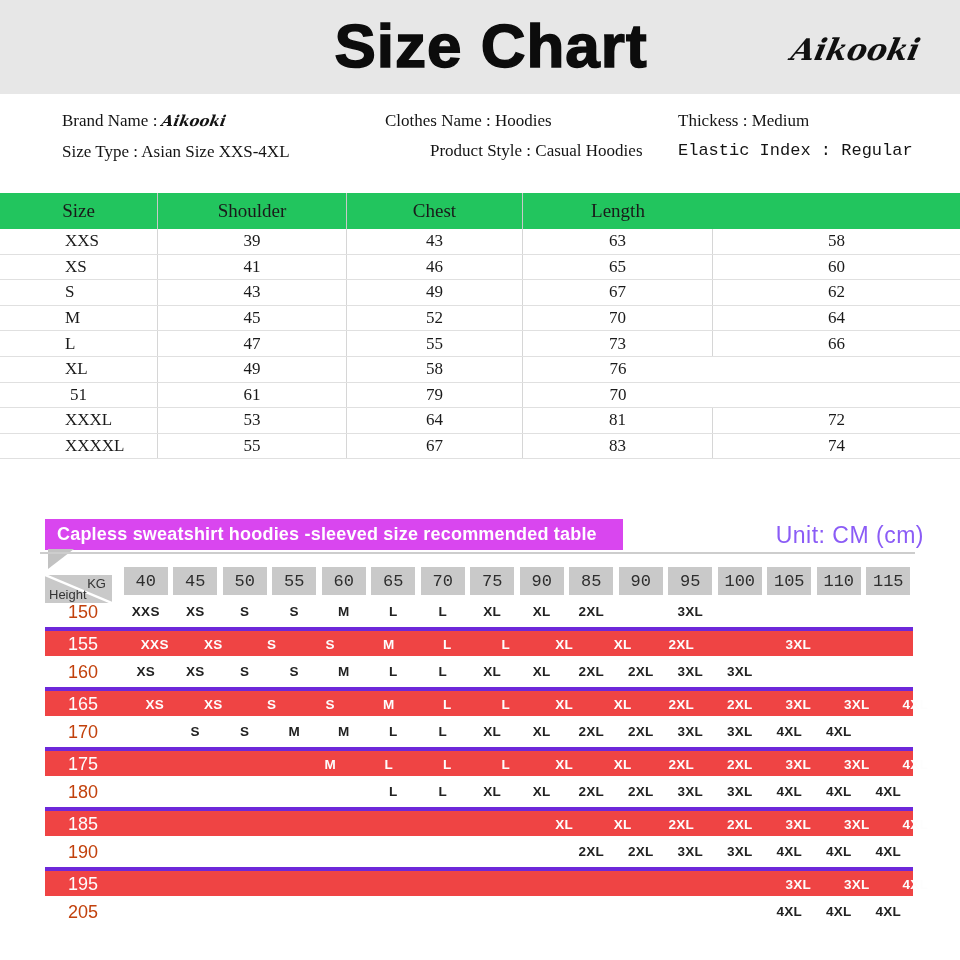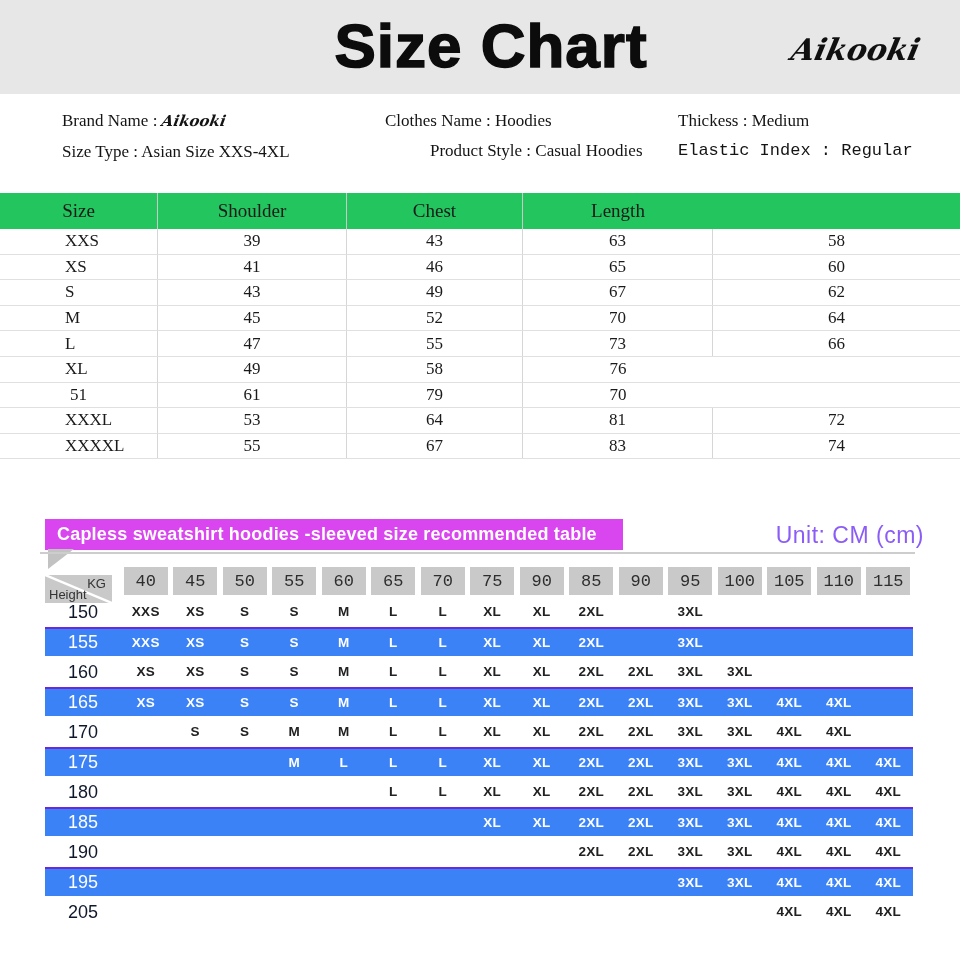--- a/index.html
+++ b/index.html
@@ -52,25 +52,25 @@
   .t2-row{display:grid;grid-template-columns:76px repeat(16,49.5px);height:30px;}
   .t2-head{height:32px;}
   .wbox{width:44px;height:28px;margin-top:2px;justify-self:center;background:#c9c9c9;
         display:flex;align-items:center;justify-content:center;
         font-size:17px;color:#2e2e2e;font-family:Liberation Mono, monospace;}
   .corner{position:relative;width:67px;height:28px;margin-top:10px;background:#c9c9c9;justify-self:start;}
   .corner svg{position:absolute;left:0;top:0;}
   .corner-kg{position:absolute;top:1px;right:6px;font-size:13px;color:#333;}
   .corner-height{position:absolute;bottom:1px;left:4px;font-size:13px;color:#333;text-align:center;}
 
-  .hlabel{font-size:18px;color:#0f172a;text-align:center;line-height:30px;}
+  .hlabel{font-size:18px;color:#c2410c;text-align:center;line-height:30px;}
   .rcell{font-size:13.5px;font-weight:bold;color:#222;text-align:center;line-height:30px;
         letter-spacing:0.3px;}
-  .t2-row.gray{background:#3b82f6;border-top:2px solid #6d28d9;border-bottom:1px solid #fff;
-        box-sizing:border-box;}
+  .t2-row.gray{background:#ef4444;border-top:4px solid #6d28d9;border-bottom:1px solid #fff;
+        box-sizing:border-box;gap:9px;}
   .t2-row.gray .hlabel{color:#fdfdfd;line-height:27px;}
   .t2-row.gray .rcell{color:#fdfdfd;line-height:27px;}
 </style>
 </head>
 <body>
 
 <div class="page">
 
   <div class="topbar">
     <h1 class="page-title">Size Chart</h1>

